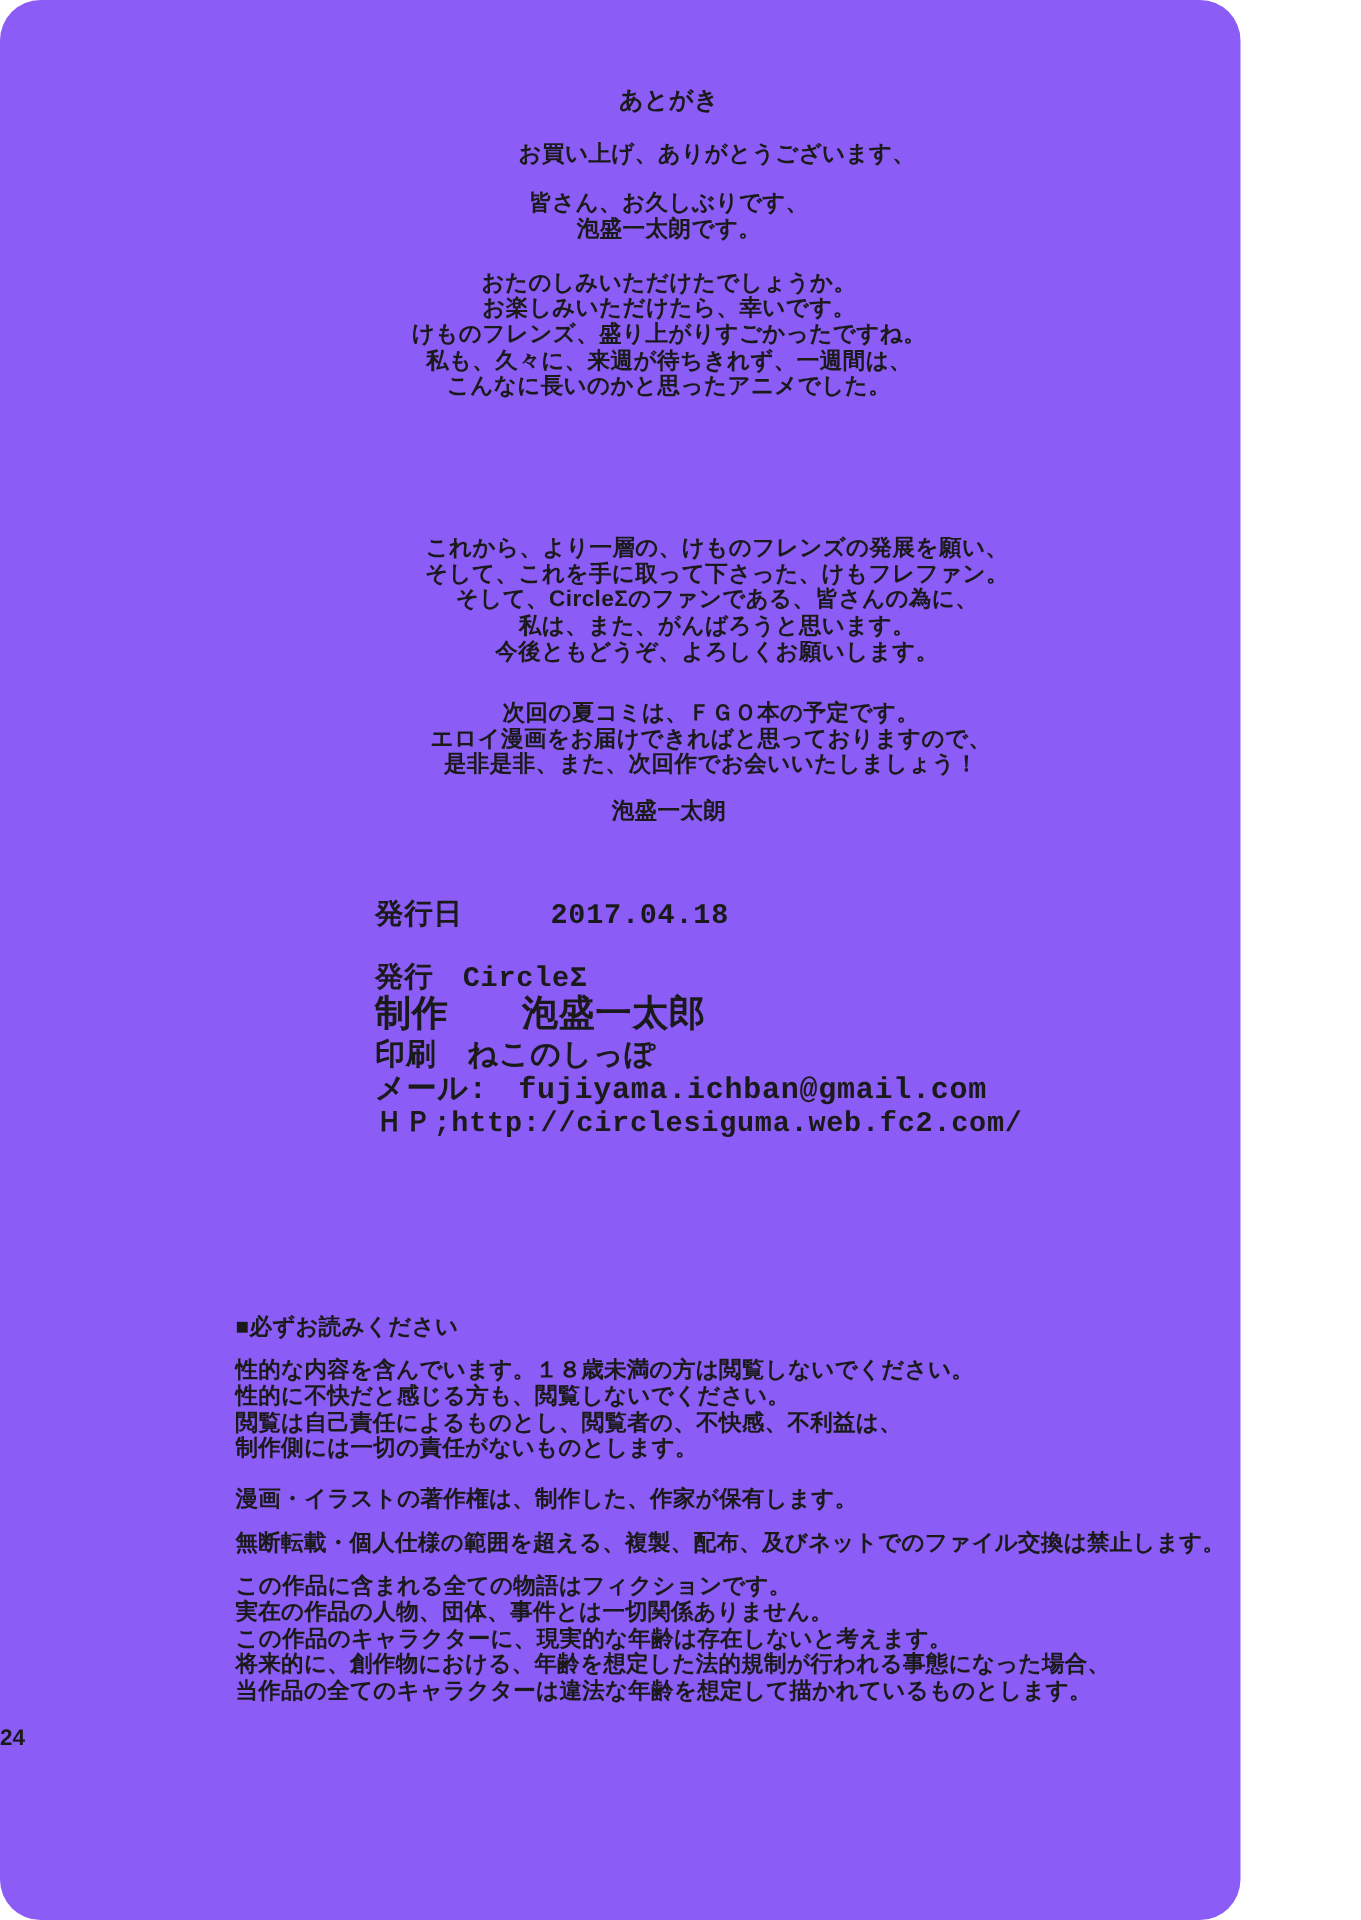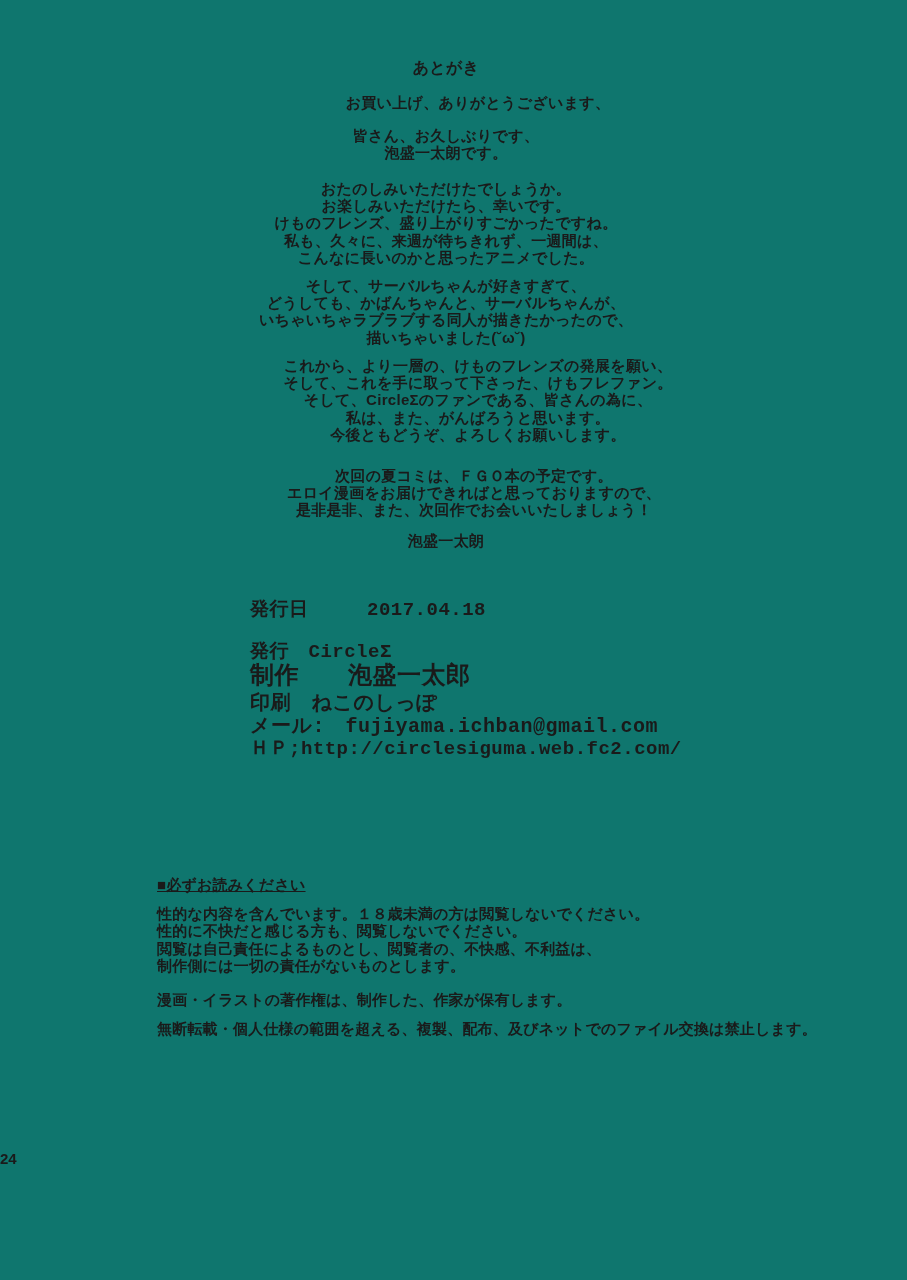--- a/index.html
+++ b/index.html
@@ -2,26 +2,27 @@
 <html lang="ja"><head>
 <meta charset="utf-8">
 <style>
   html, body {
     margin: 0;
     padding: 0;
     background: #ffffff;
   }
   .page {
     position: relative;
-    width: 907px;
+    width: 827px;
     height: 1280px;
-    background: #0f766e;
+    background: #8b5cf6;
     overflow: hidden;
     font-family: "Liberation Sans", "DejaVu Sans", sans-serif;
     color: #1a1a1a;
+    border-radius: 27px;
   }
   
   .aw {
     position: absolute;
     left: 0;
     width: 892px;
     text-align: center;
     font-size: 15px;
     line-height: 17.2px;
     font-weight: 600;
@@ -56,21 +57,21 @@
     position: absolute;
     left: 157px;
     width: 720px;
     text-align: left;
     font-size: 15px;
     line-height: 17.4px;
     font-weight: 600;
     white-space: pre-line;
     letter-spacing: 0.2px;
   }
-  #nt-heading  { top: 876px; text-decoration: underline;  }
+  #nt-heading  { top: 876px;  }
   #nt-p1       { top: 905px;  }
   #nt-p2       { top: 991px;  }
   #nt-p3       { top: 1020px; }
   #nt-p4       { top: 1049px; }
   
   #page-number {
     position: absolute;
     left: 0px;
     top: 1150px;
     font-size: 15px;
@@ -88,24 +89,20 @@
 
   <div class="aw" id="aw-p2">皆さん、お久しぶりです、
 泡盛一太朗です。</div>
 
   <div class="aw" id="aw-p3">おたのしみいただけたでしょうか。
 お楽しみいただけたら、幸いです。
 けものフレンズ、盛り上がりすごかったですね。
 私も、久々に、来週が待ちきれず、一週間は、
 こんなに長いのかと思ったアニメでした。</div>
 
-  <div class="aw" id="aw-p4">そして、サーバルちゃんが好きすぎて、
-どうしても、かばんちゃんと、サーバルちゃんが、
-いちゃいちゃラブラブする同人が描きたかったので、
-描いちゃいました(˘ω˘)</div>
 
   <div class="aw" id="aw-p5">これから、より一層の、けものフレンズの発展を願い、
 そして、これを手に取って下さった、けもフレファン。
 そして、CircleΣのファンである、皆さんの為に、
 私は、また、がんばろうと思います。
 今後ともどうぞ、よろしくお願いします。</div>
 
   <div class="aw" id="aw-p6">次回の夏コミは、ＦＧＯ本の予定です。
 エロイ漫画をお届けできればと思っておりますので、
 是非是非、また、次回作でお会いいたしましょう！</div>
@@ -128,16 +125,21 @@
 
   <div class="nt" id="nt-p1">性的な内容を含んでいます。１８歳未満の方は閲覧しないでください。
 性的に不快だと感じる方も、閲覧しないでください。
 閲覧は自己責任によるものとし、閲覧者の、不快感、不利益は、
 制作側には一切の責任がないものとします。</div>
 
   <div class="nt" id="nt-p2">漫画・イラストの著作権は、制作した、作家が保有します。</div>
 
   <div class="nt" id="nt-p3">無断転載・個人仕様の範囲を超える、複製、配布、及びネットでのファイル交換は禁止します。</div>
 
+  <div class="nt" id="nt-p4">この作品に含まれる全ての物語はフィクションです。
+実在の作品の人物、団体、事件とは一切関係ありません。
+この作品のキャラクターに、現実的な年齢は存在しないと考えます。
+将来的に、創作物における、年齢を想定した法的規制が行われる事態になった場合、
+当作品の全てのキャラクターは違法な年齢を想定して描かれているものとします。</div>
 
   <div id="page-number">24</div>
 
 </div>
 
 </body></html>

